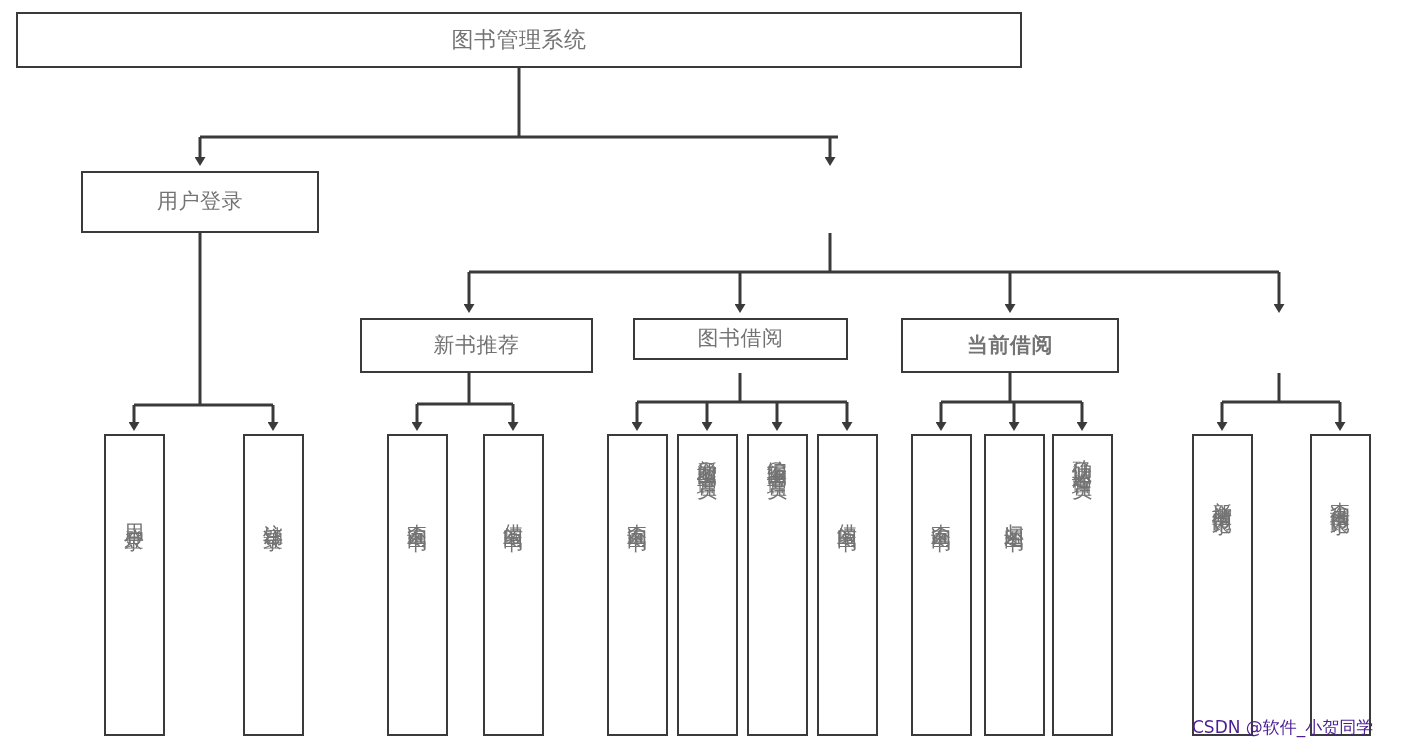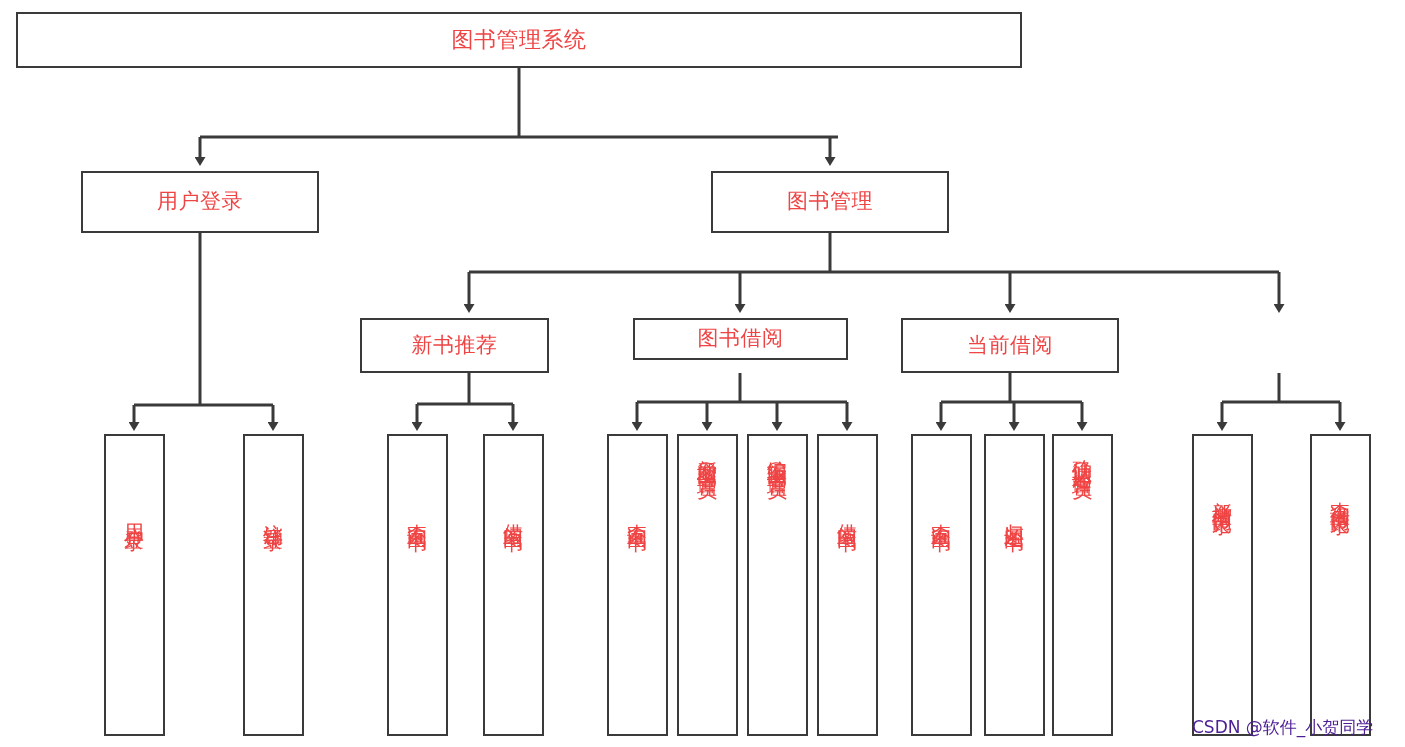--- a/index.html
+++ b/index.html
@@ -32,21 +32,21 @@
     color: #2b2b2b;
     display: flex;
     align-items: center;
     justify-content: center;
     z-index: 2;
   }
   .node .label {
     display: block;
     line-height: 1.12;
     letter-spacing: 0.5px;
-    color: #ef4444;
+    color: #737373;
   }
   
   .node.horiz .label {
     font-size: 21px;
     white-space: nowrap;
   }
   .node.root .label {
     font-size: 22px;
   }
   
@@ -138,31 +138,28 @@
     </g>
   </svg>
 
   <div class="node horiz root" style="left:16px; top:12px; width:1006px; height:56px;">
     <span class="label">图书管理系统</span>
   </div>
 
   <div class="node horiz" style="left:81px; top:171px; width:238px; height:62px;">
     <span class="label">用户登录</span>
   </div>
-  <div class="node horiz" style="left:711px; top:171px; width:238px; height:62px;">
-    <span class="label">图书管理</span>
-  </div>
-
-  <div class="node horiz" style="left:360px; top:318px; width:189px; height:55px;text-align:center;">
+
+  <div class="node horiz" style="left:360px; top:318px; width:233px; height:55px;text-align:center;">
     <span class="label">新书推荐</span>
   </div>
   <div class="node horiz" style="left:633px; top:318px; width:215px; height:42px;">
     <span class="label">图书借阅</span>
   </div>
-  <div class="node horiz" style="left:901px; top:318px; width:218px; height:55px;">
+  <div class="node horiz" style="left:901px; top:318px; width:218px; height:55px;font-weight:bold;">
     <span class="label">当前借阅</span>
   </div>
 
   <div class="node vert mid" style="left:104px; top:434px; width:61px; height:302px;">
     <span class="label">用户登录</span>
   </div>
   <div class="node vert mid" style="left:243px; top:434px; width:61px; height:302px;">
     <span class="label">注销登录</span>
   </div>
   <div class="node vert mid" style="left:387px; top:434px; width:61px; height:302px;">

